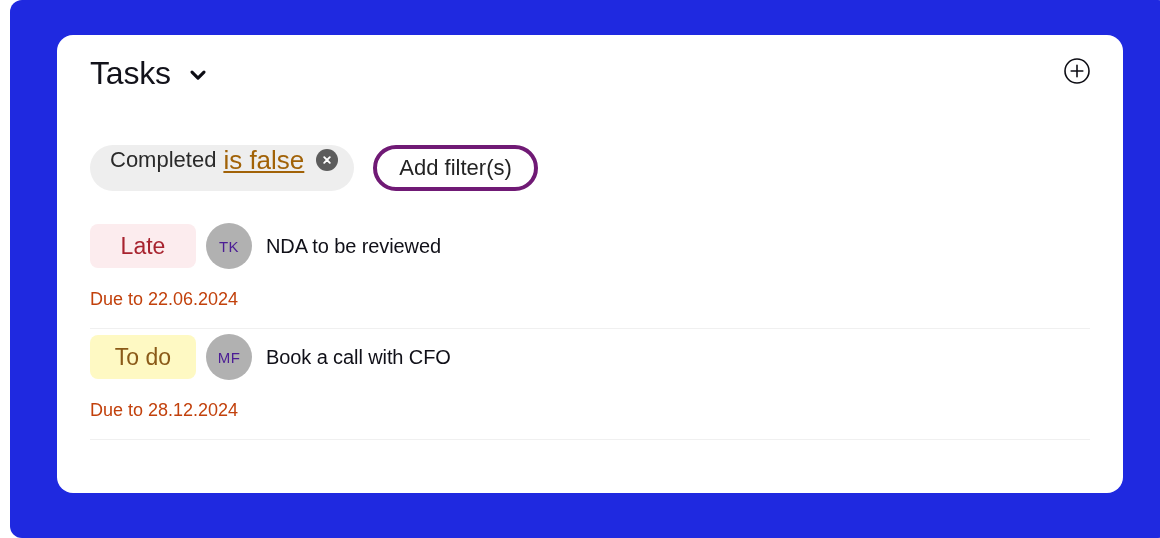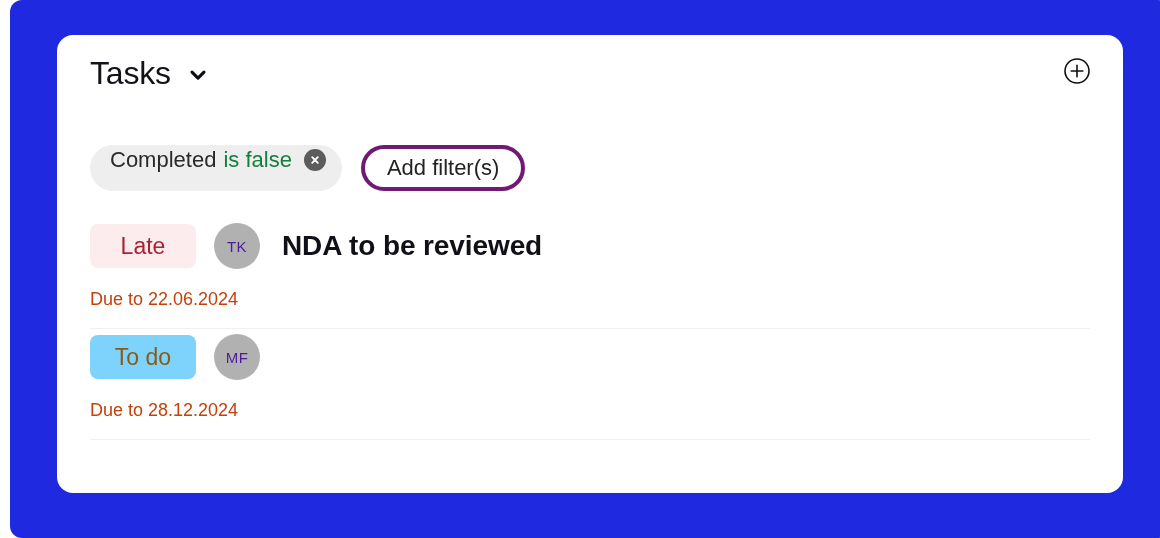--- a/index.html
+++ b/index.html
@@ -102,25 +102,26 @@
     box-sizing: border-box;
     cursor: pointer;
   }
   .chip-key {
     font-size: 22px;
     font-weight: 500;
     color: #2a2a2a;
     line-height: 1;
   }
   .chip-val {
-    font-size: 22px;
-    font-weight: 400;
-    color: #15803d;
+    font-size: 26px;
+    font-weight: 400;
+    color: #a16207;
     line-height: 1;
     margin-left: -5px;
+    text-decoration: underline;
   }
   .chip-remove {
     width: 22px;
     height: 22px;
     border-radius: 50%;
     background: #5c5c5c;
     display: flex;
     align-items: center;
     justify-content: center;
     cursor: pointer;
@@ -151,61 +152,61 @@
     width: 100%;
   }
   .task-item {
     position: relative;
     padding: 0 33px;
     box-sizing: border-box;
   }
   .task-main {
     display: flex;
     align-items: center;
-    gap: 18px;
+    gap: 10px;
     height: 56px;
   }
   .status-badge {
     display: flex;
     align-items: center;
     justify-content: center;
     min-width: 106px;
     height: 44px;
     border-radius: 8px;
     font-size: 23px;
     font-weight: 400;
     box-sizing: border-box;
     padding: 0 14px;
     line-height: 1;
   }
   .badge-late {
     background: #fcecee;
     color: #a8232f;
   }
   .badge-todo {
-    background: #7dd3fc;
+    background: #fef9c3;
     color: #8a5a18;
   }
   .avatar {
     width: 46px;
     height: 46px;
     border-radius: 50%;
     background: #b1b1b1;
     display: flex;
     align-items: center;
     justify-content: center;
     font-size: 15px;
     font-weight: 500;
     color: #4c1d95;
     flex: none;
     letter-spacing: 0.3px;
   }
   .task-title {
-    font-size: 28px;
-    font-weight: 700;
+    font-size: 20px;
+    font-weight: 400;
     color: #101018;
     letter-spacing: -0.1px;
     line-height: 1;
     margin-left: 4px;
   }
   .task-due {
     font-size: 18px;
     font-weight: 400;
     color: #c2410c;
     line-height: 1;
@@ -273,20 +274,21 @@
         </div>
         <div class="task-due">Due to 22.06.2024</div>
       </div>
 
       <div class="divider"></div>
 
       <div class="task-item">
         <div class="task-main">
           <span class="status-badge badge-todo">To do</span>
           <span class="avatar">MF</span>
+          <span class="task-title">Book a call with CFO</span>
         </div>
         <div class="task-due">Due to 28.12.2024</div>
       </div>
 
       <div class="divider"></div>
 
     </div>
 
   </div>
 </div>

